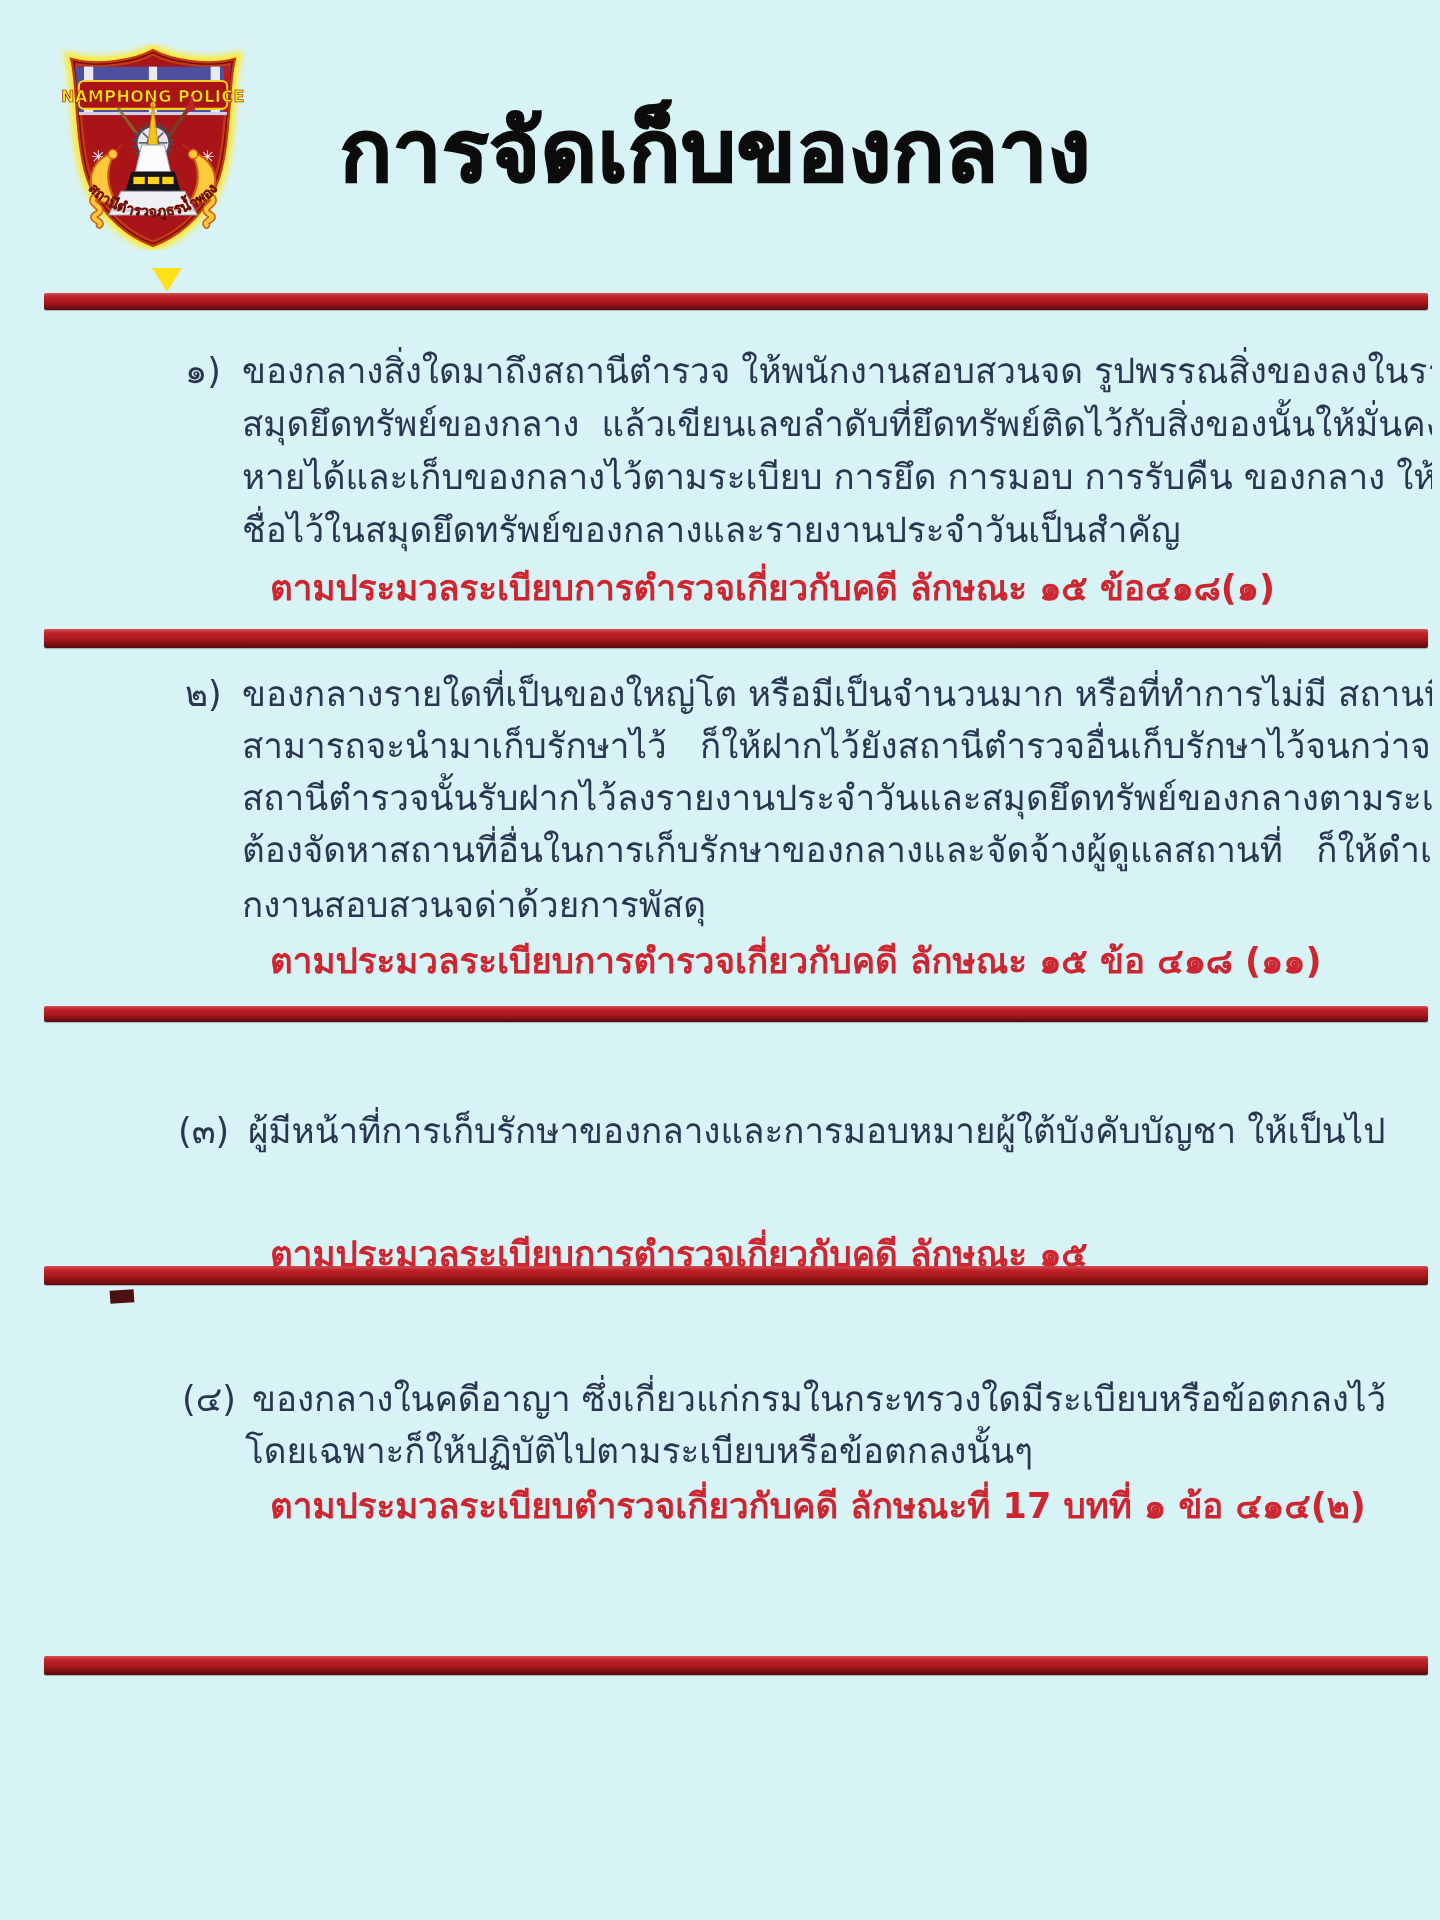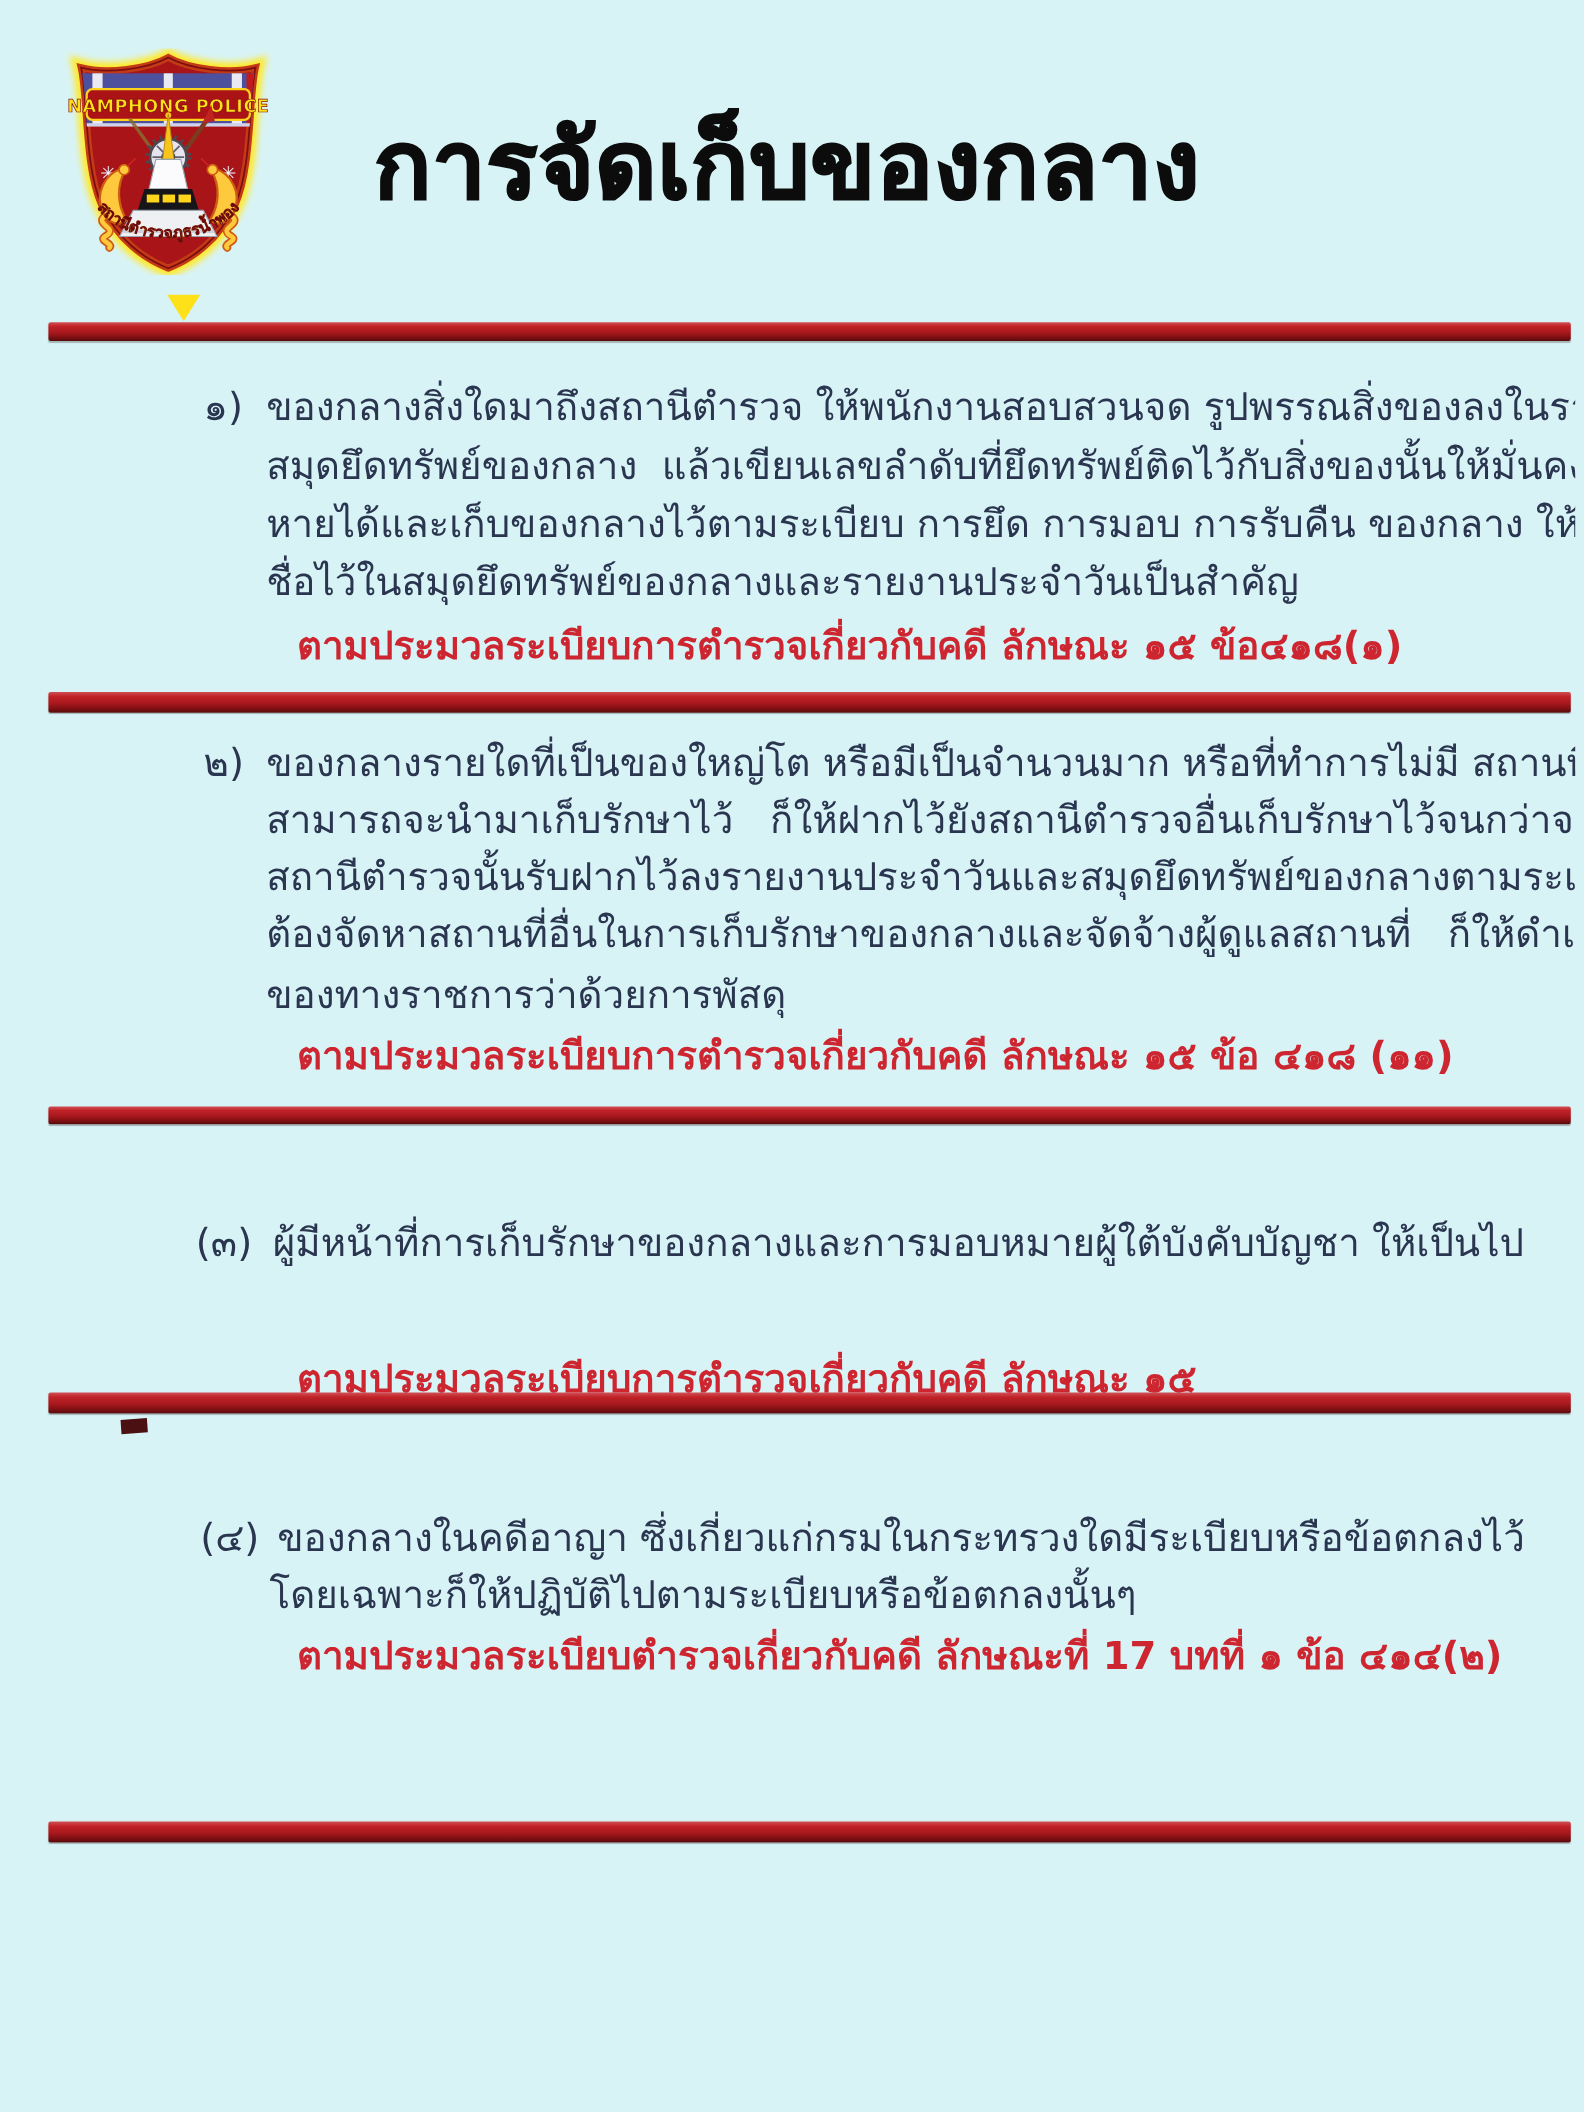--- a/index.html
+++ b/index.html
@@ -146,21 +146,21 @@
     <div class="line" style="left:242px;top:507px">ชื่อไว้ในสมุดยึดทรัพย์ของกลางและรายงานประจำวันเป็นสำคัญ</div>
     <div class="ref" style="left:242px;top:565px">ตามประมวลระเบียบการตำรวจเกี่ยวกับคดี ลักษณะ ๑๕ ข้อ๔๑๘(๑)</div>
   </section>
 
   <section>
     <span class="pnum" style="left:185px;top:671px">๒)</span>
     <div class="line" style="left:242px;top:671px">ของกลางรายใดที่เป็นของใหญ่โต หรือมีเป็นจำนวนมาก หรือที่ทำการไม่มี สถานที่จัดเก็บเพียงพอ ไม่</div>
     <div class="line" style="left:242px;top:723px">สามารถจะนำมาเก็บรักษาไว้   ก็ให้ฝากไว้ยังสถานีตำรวจอื่นเก็บรักษาไว้จนกว่าจะมารับคืนไปและให้</div>
     <div class="line" style="left:242px;top:775px">สถานีตำรวจนั้นรับฝากไว้ลงรายงานประจำวันและสมุดยึดทรัพย์ของกลางตามระเบียบ  หากจำ  เป็น</div>
     <div class="line" style="left:242px;top:827px">ต้องจัดหาสถานที่อื่นในการเก็บรักษาของกลางและจัดจ้างผู้ดูแลสถานที่   ก็ให้ดำเนินการตามระเบียบ</div>
-    <div class="line" style="left:242px;top:882px">ของทางราชการว่าด้วยการพัสดุ</div>
+    <div class="line" style="left:242px;top:882px">กงานสอบสวนจด่าด้วยการพัสดุ</div>
     <div class="ref" style="left:242px;top:938px">ตามประมวลระเบียบการตำรวจเกี่ยวกับคดี ลักษณะ ๑๕ ข้อ ๔๑๘ (๑๑)</div>
   </section>
 
   <section>
     <span class="pnum" style="left:178px;top:1108px">(๓)</span>
     <div class="line" style="left:248px;top:1108px">ผู้มีหน้าที่การเก็บรักษาของกลางและการมอบหมายผู้ใต้บังคับบัญชา ให้เป็นไป</div>
     <div class="ref" style="left:242px;top:1231px">ตามประมวลระเบียบการตำรวจเกี่ยวกับคดี ลักษณะ ๑๕</div>
   </section>
 
   <section>

